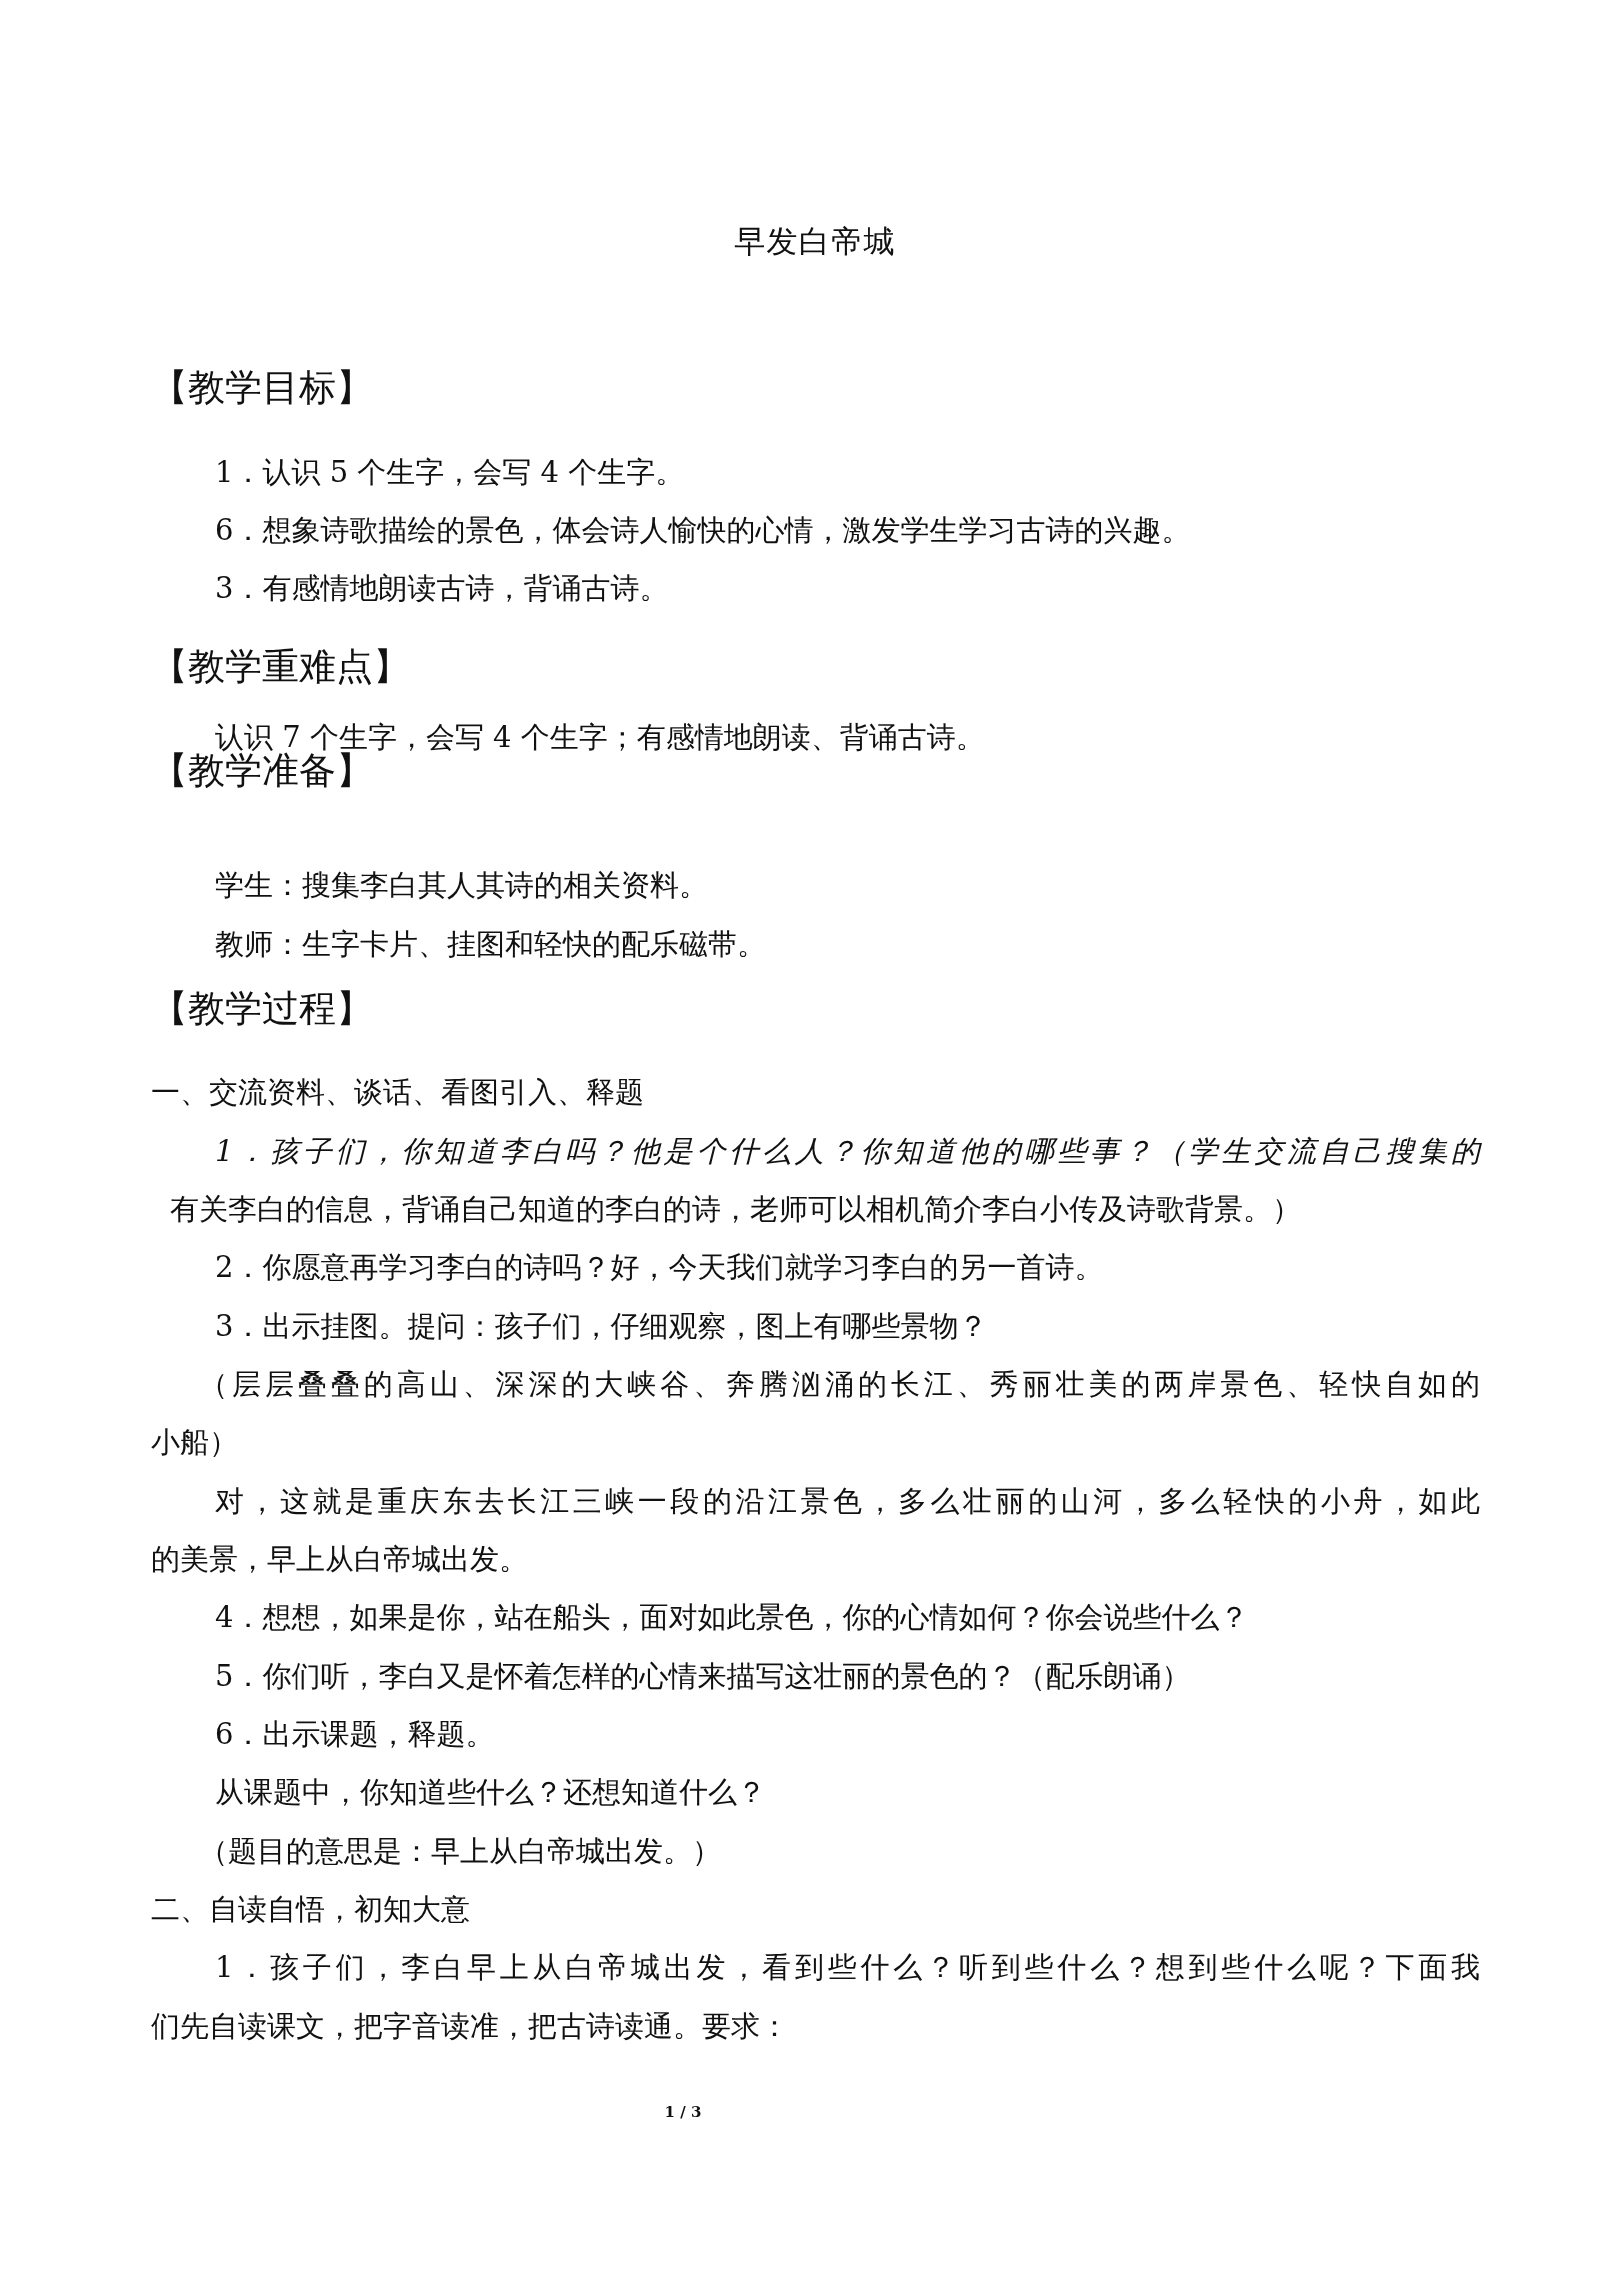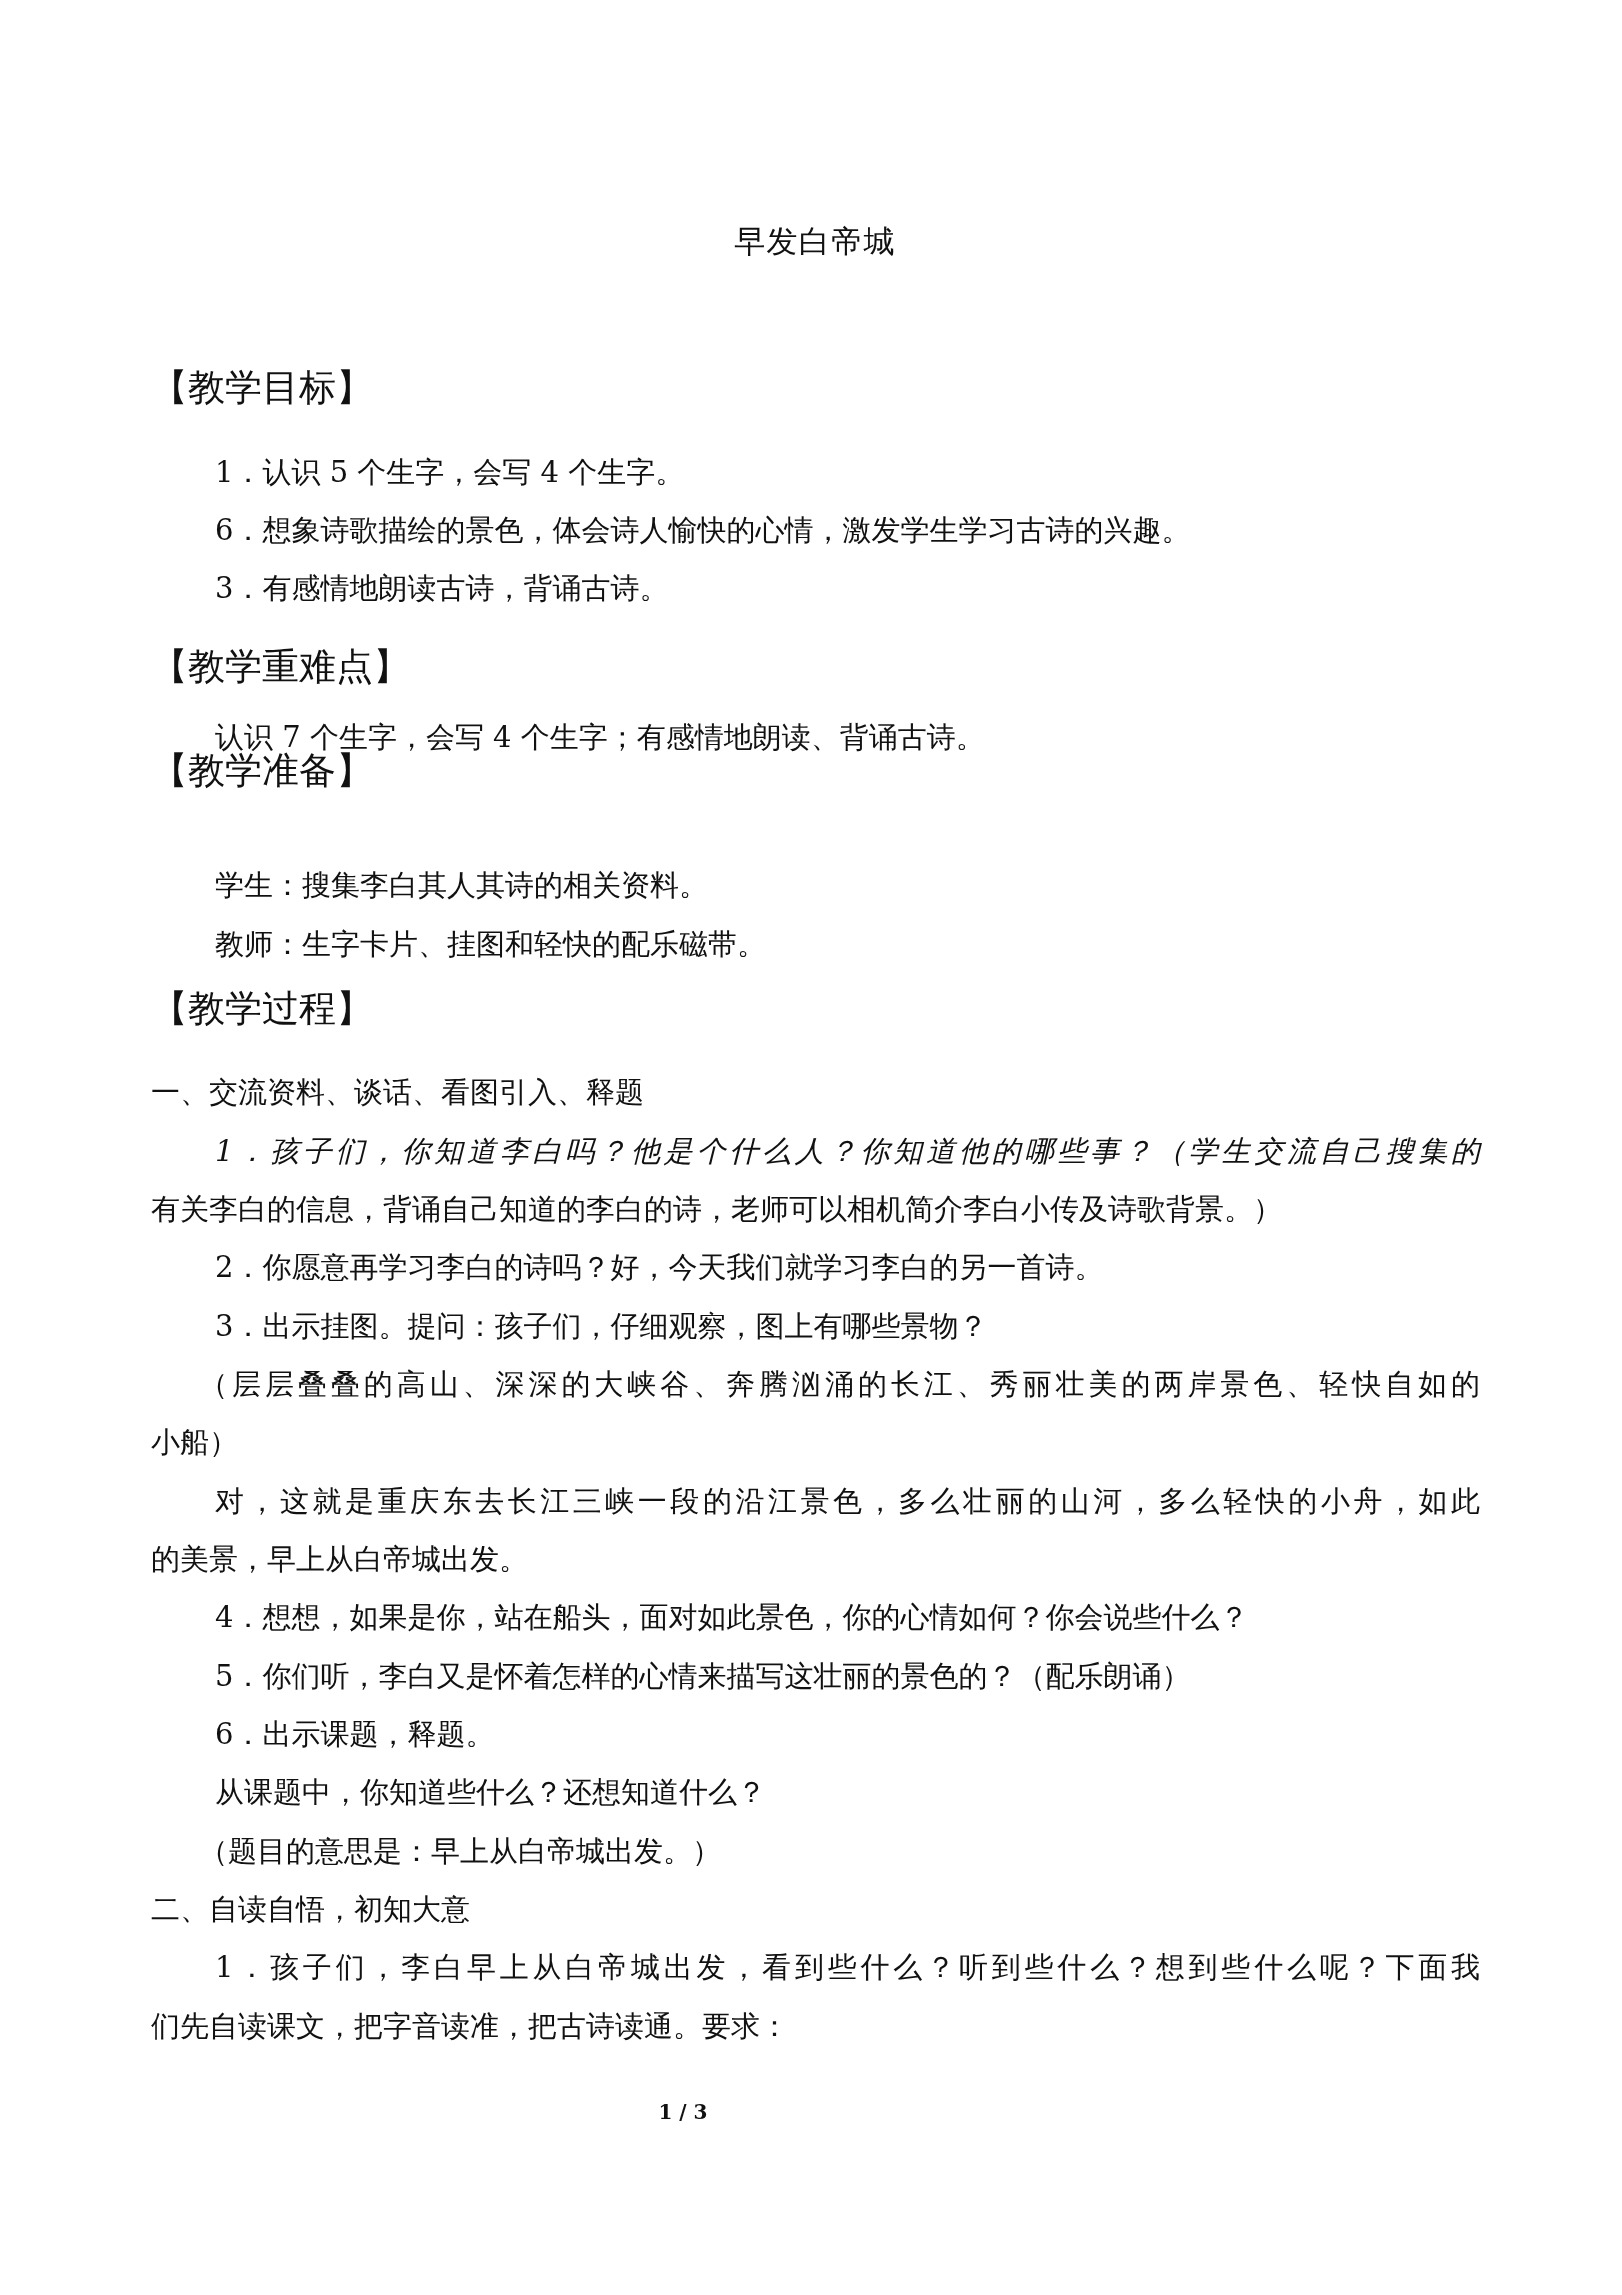--- a/index.html
+++ b/index.html
@@ -52,21 +52,21 @@
       text-align: justify;
       text-align-last: justify;
       width: 1265px;
     }
     .footer {
       position: absolute;
       left: 0;
       width: 1366px;
       top: 2096px;
       text-align: center;
-      font-size: 20px;
+      font-size: 15px;
       font-weight: bold;
       line-height: 33px;
     }
   </style>
 </head>
 <body>
 
 <div class="page">
 
   <div class="title">早发白帝城</div>
@@ -80,21 +80,21 @@
   <div class="p ind" style="top:708px;">认识 7 个生字，会写 4 个生字；有感情地朗读、背诵古诗。</div>
 
   <div class="h" style="top:744px;">【教学准备】</div>
   <div class="p ind" style="top:856px;">学生：搜集李白其人其诗的相关资料。</div>
   <div class="p ind" style="top:915px;">教师：生字卡片、挂图和轻快的配乐磁带。</div>
 
   <div class="h" style="top:982px;">【教学过程】</div>
 
   <div class="p" style="top:1063px;">一、交流资料、谈话、看图引入、释题</div>
   <div class="p ind justify" style="top:1122px;font-style:italic;">1．孩子们，你知道李白吗？他是个什么人？你知道他的哪些事？（学生交流自己搜集的</div>
-  <div class="p" style="top:1180px;">有关李白的信息，背诵自己知道的李白的诗，老师可以相机简介李白小传及诗歌背景。）</div>
+  <div class="p" style="top:1180px;margin-left:19px;">有关李白的信息，背诵自己知道的李白的诗，老师可以相机简介李白小传及诗歌背景。）</div>
   <div class="p ind" style="top:1238px;">2．你愿意再学习李白的诗吗？好，今天我们就学习李白的另一首诗。</div>
   <div class="p ind" style="top:1297px;">3．出示挂图。提问：孩子们，仔细观察，图上有哪些景物？</div>
   <div class="p ind-half" style="top:1355px; text-align:justify; text-align-last:justify; width:1281px;">（层层叠叠的高山、深深的大峡谷、奔腾汹涌的长江、秀丽壮美的两岸景色、轻快自如的</div>
   <div class="p" style="top:1413px;">小船）</div>
   <div class="p ind justify" style="top:1472px;">对，这就是重庆东去长江三峡一段的沿江景色，多么壮丽的山河，多么轻快的小舟，如此</div>
   <div class="p" style="top:1530px;">的美景，早上从白帝城出发。</div>
   <div class="p ind" style="top:1588px;">4．想想，如果是你，站在船头，面对如此景色，你的心情如何？你会说些什么？</div>
   <div class="p ind" style="top:1647px;">5．你们听，李白又是怀着怎样的心情来描写这壮丽的景色的？（配乐朗诵）</div>
   <div class="p ind" style="top:1705px;">6．出示课题，释题。</div>
   <div class="p ind" style="top:1763px;">从课题中，你知道些什么？还想知道什么？</div>

